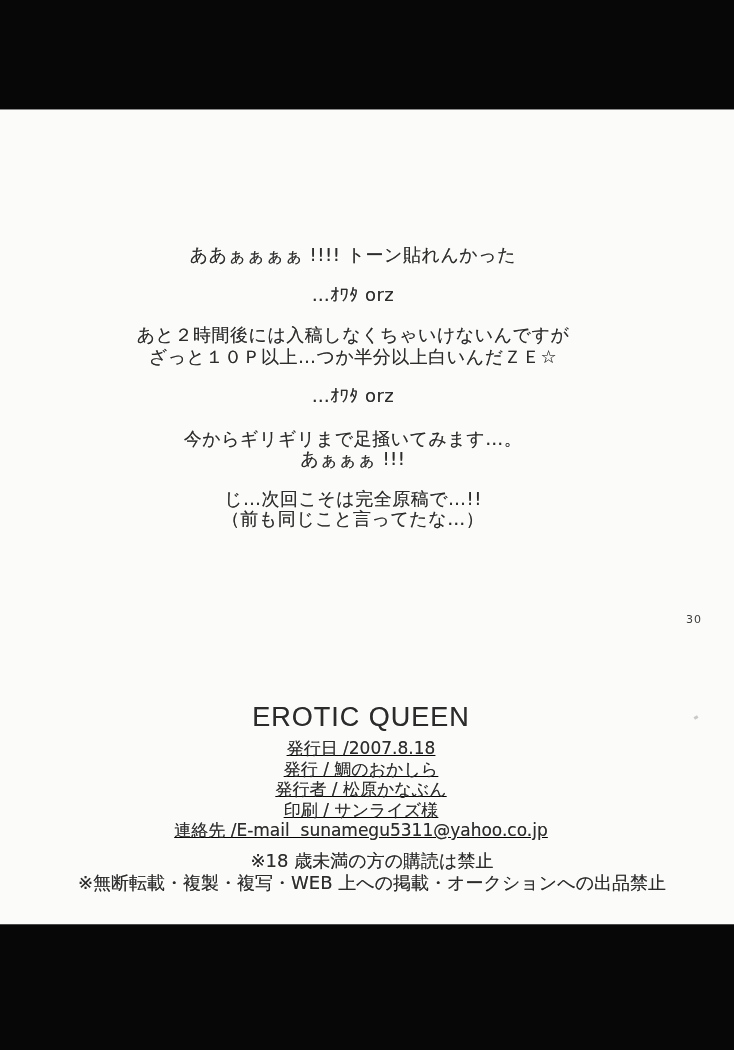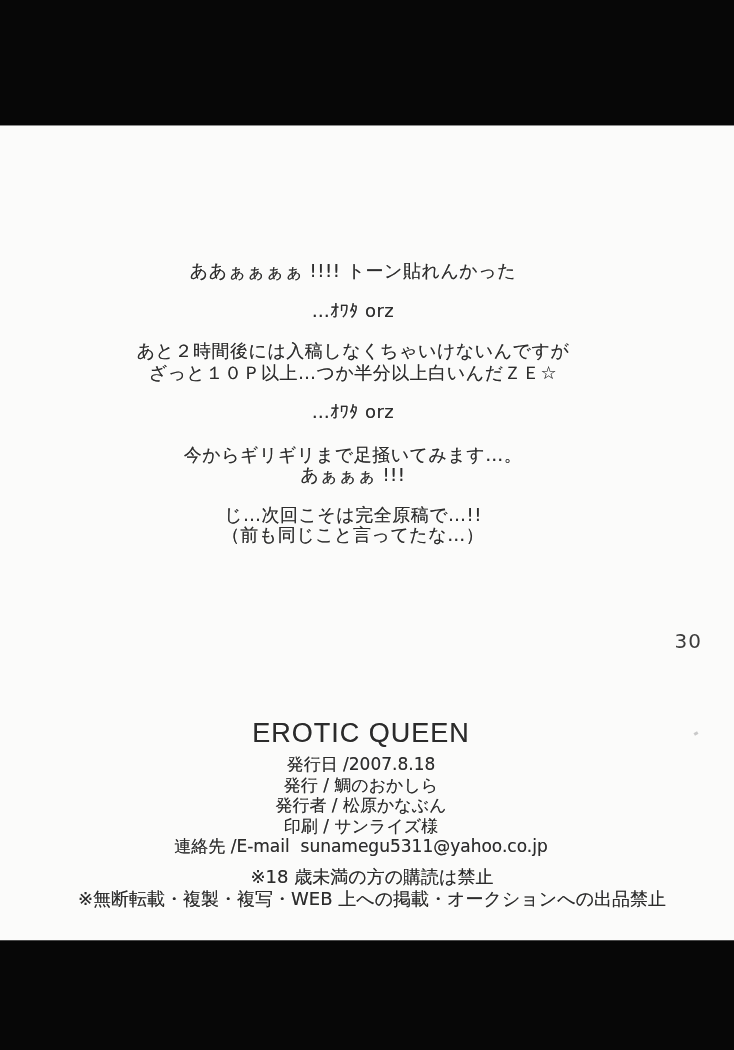--- a/index.html
+++ b/index.html
@@ -20,41 +20,40 @@
   
   .page {
     position: absolute;
     left: 0;
     top: 109px;
     width: 734px;
     height: 814px;
     background: #fbfbfa;
     border-top: 1px solid #8a8a8a;
     border-bottom: 1px solid #4a4a4a;
-    margin-top: 16px;
   }
   .line {
     position: absolute;
     left: 0;
     width: 100%;
     text-align: center;
     color: #2d2d2d;
     font-size: 18px;
     line-height: 21px;
     letter-spacing: 0.5px;
     white-space: pre;
     text-shadow: 0 0 0.5px rgba(45,45,45,0.55);
   }
   
   .afterword-line { margin-left: -14px; }
   .pageno {
     position: absolute;
     top: 503px;
     right: 32px;
-    font-size: 20px;
+    font-size: 11px;
     color: #3c3c3c;
     letter-spacing: 1px;
     text-align: center;
   }
   .colophon-title {
     position: absolute;
     left: 0;
     top: 592px;
     width: 100%;
     text-align: center;
@@ -64,20 +63,21 @@
     font-weight: 400;
     letter-spacing: 1px;
     color: #2b2b2b;
     text-shadow: 0 0 0.5px rgba(43,43,43,0.5);
   }
   .colophon-rows {
     position: absolute;
     left: 0;
     top: 628px;
     width: 100%;
+    text-decoration: underline;
   }
   .colophon-row {
     width: 100%;
     text-align: center;
     margin-left: -6px;
     color: #2d2d2d;
     font-size: 17px;
     line-height: 20.5px;
     white-space: pre;
     text-shadow: 0 0 0.5px rgba(45,45,45,0.55);

